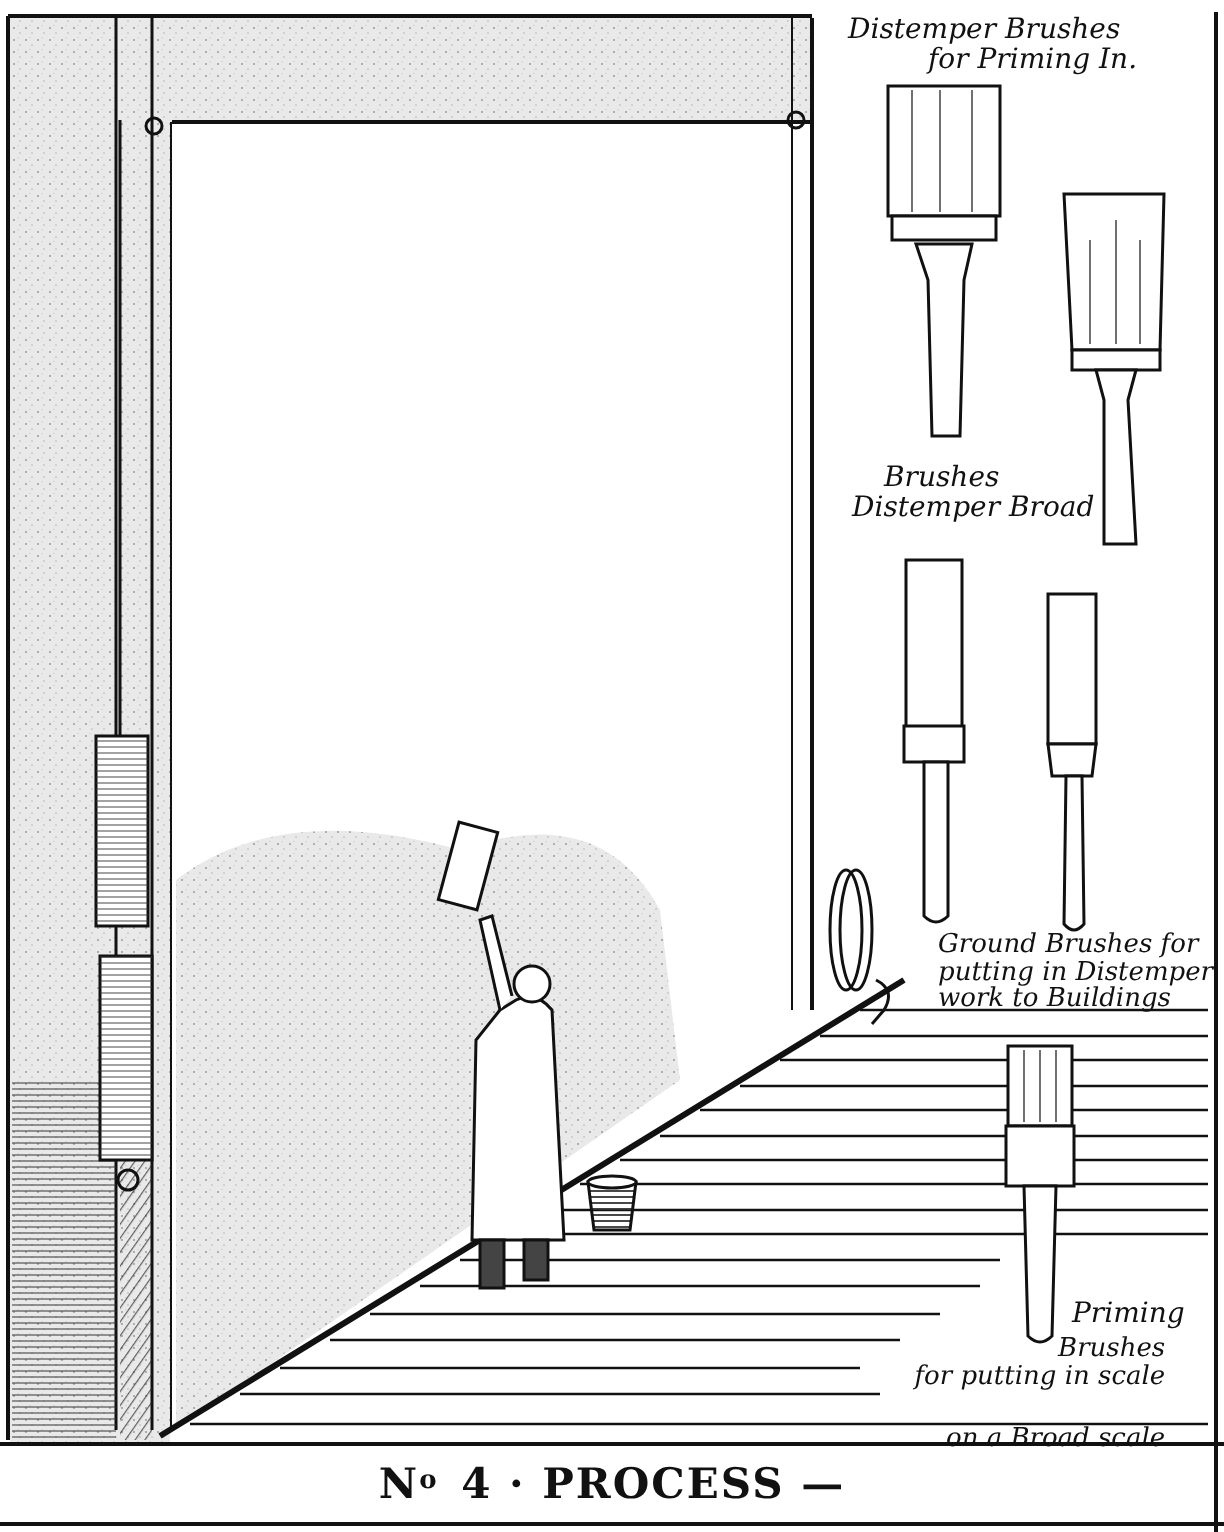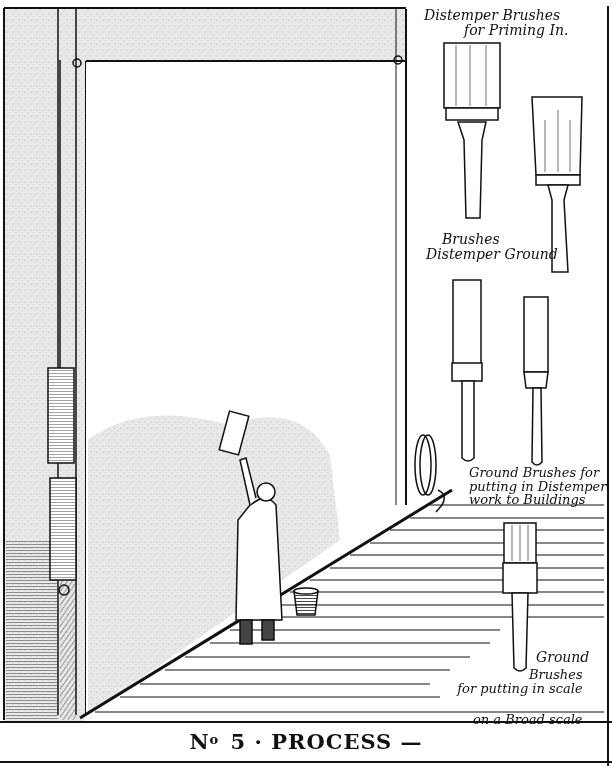--- a/index.html
+++ b/index.html
@@ -169,33 +169,33 @@
     </g>
   </svg>
 
   <div class="label" style="left:424px;top:8px;font-size:14px;">
     <div>Distemper Brushes</div>
     <div style="padding-left:40px;">for Priming In.</div>
   </div>
 
   <div class="label" style="left:426px;top:232px;font-size:14px;">
     <div style="padding-left:16px;">Brushes</div>
-    <div>Distemper Ground</div>
+    <div>Distemper Broad</div>
   </div>
 
   <div class="label" style="left:456px;top:466px;font-size:13px;margin-left:13px;">
     <div>Ground Brushes for</div>
     <div>putting in Distemper</div>
     <div>work to Buildings</div>
   </div>
 
-  <div class="label" style="left:536px;top:650px;font-size:14px;">Ground</div>
+  <div class="label" style="left:536px;top:650px;font-size:14px;">Priming</div>
 
   <div class="label" style="left:443px;top:668px;font-size:13px;text-align:right;">
     <div style="padding-left:60px;">Brushes</div>
     <div>for putting in scale</div>
     <div style="padding-left:30px;margin-top:18px;">on a Broad scale</div>
   </div>
 
   <div class="title">
-    <span>N</span><span class="sup">o</span><span> 5 · PROCESS —</span>
+    <span>N</span><span class="sup">o</span><span> 4 · PROCESS —</span>
   </div>
 </div>
 
 </body></html>

